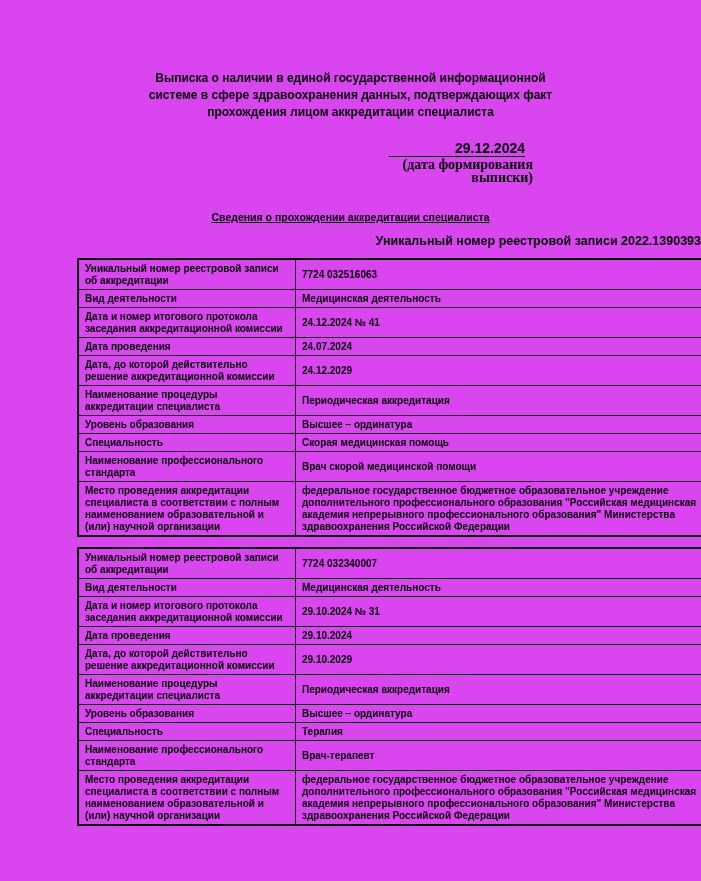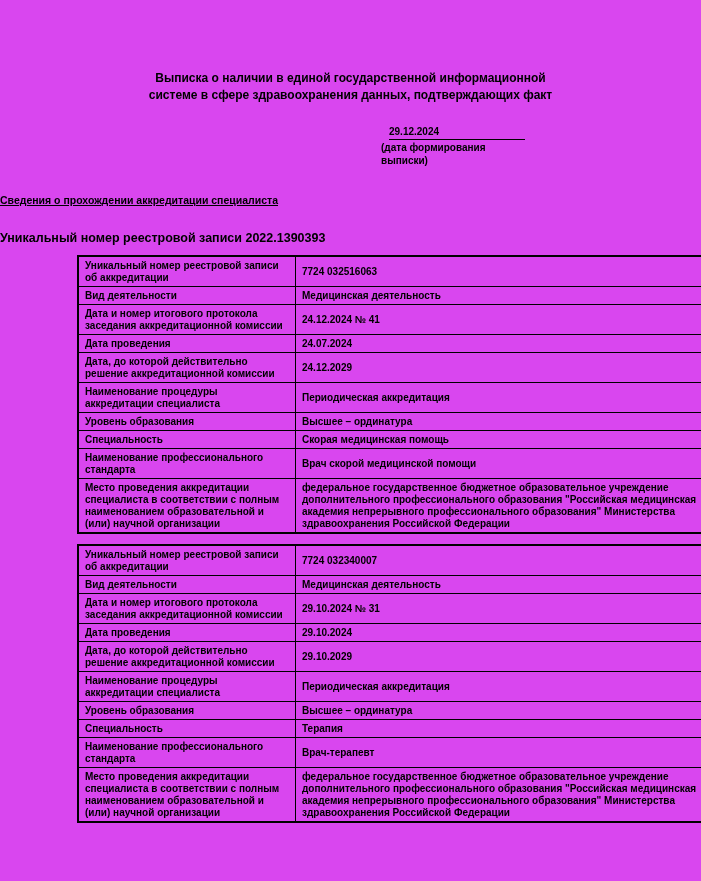--- a/index.html
+++ b/index.html
@@ -17,48 +17,49 @@
     padding-top:70px;
     text-align:center;
     font-size:12px;
     line-height:17px;
   }
   .t-line { display:block; }
 
   .date-block {
     width:152px;
     margin:21px 168px 0 auto;
-    font-size:10px;
+    font-size:14px;
     line-height:13px;
-    text-align:left;
+    text-align:right;
   }
   .date-value {
     display:block;
     margin:0 8px;
     padding-bottom:1px;
     border-bottom:1.5px solid #000000;
   }
-  .date-caption { margin-top:1px; }
+  .date-caption { margin-top:1px;font-family:Liberation Serif, serif; }
 
   .intro {
     margin-top:20px;
     text-align:center;
     font-size:10.5px;
     line-height:14px;
   }
   .i-line { display:block; }
 
   .section-heading {
     margin-top:27px;
+    text-align:center;
     font-size:10.5px;
     text-decoration:underline;
   }
   .registry-heading {
-    margin-top:25px;
-    text-align:left;
+    margin-top:11px;
+    text-align:right;
     font-size:12.5px;
   }
 
   table.acc-table {
     width:642px;
     margin:10px 0 0 77px;
     border-collapse:collapse;
     border:2px solid #000000;
     font-size:10px;
     line-height:12px;
@@ -74,20 +75,21 @@
   td.value-cell { padding-left:8px; }
 </style>
 </head>
 <body>
 
 <div class="page">
 
   <div class="doc-title">
     <span class="t-line">Выписка о наличии в единой государственной информационной</span>
     <span class="t-line">системе в сфере здравоохранения данных, подтверждающих факт</span>
+    <span class="t-line">прохождения лицом аккредитации специалиста</span>
   </div>
 
   <div class="date-block">
     <div class="date-value">29.12.2024</div>
     <div class="date-caption">(дата формирования выписки)</div>
   </div>
 
   <div class="intro">
   </div>
 

